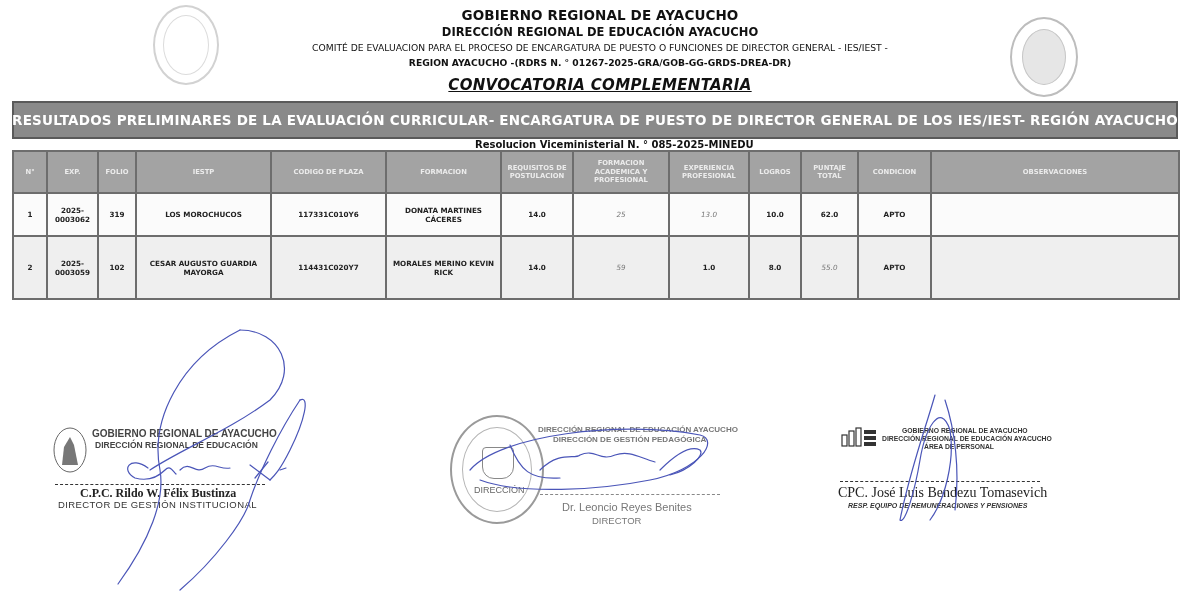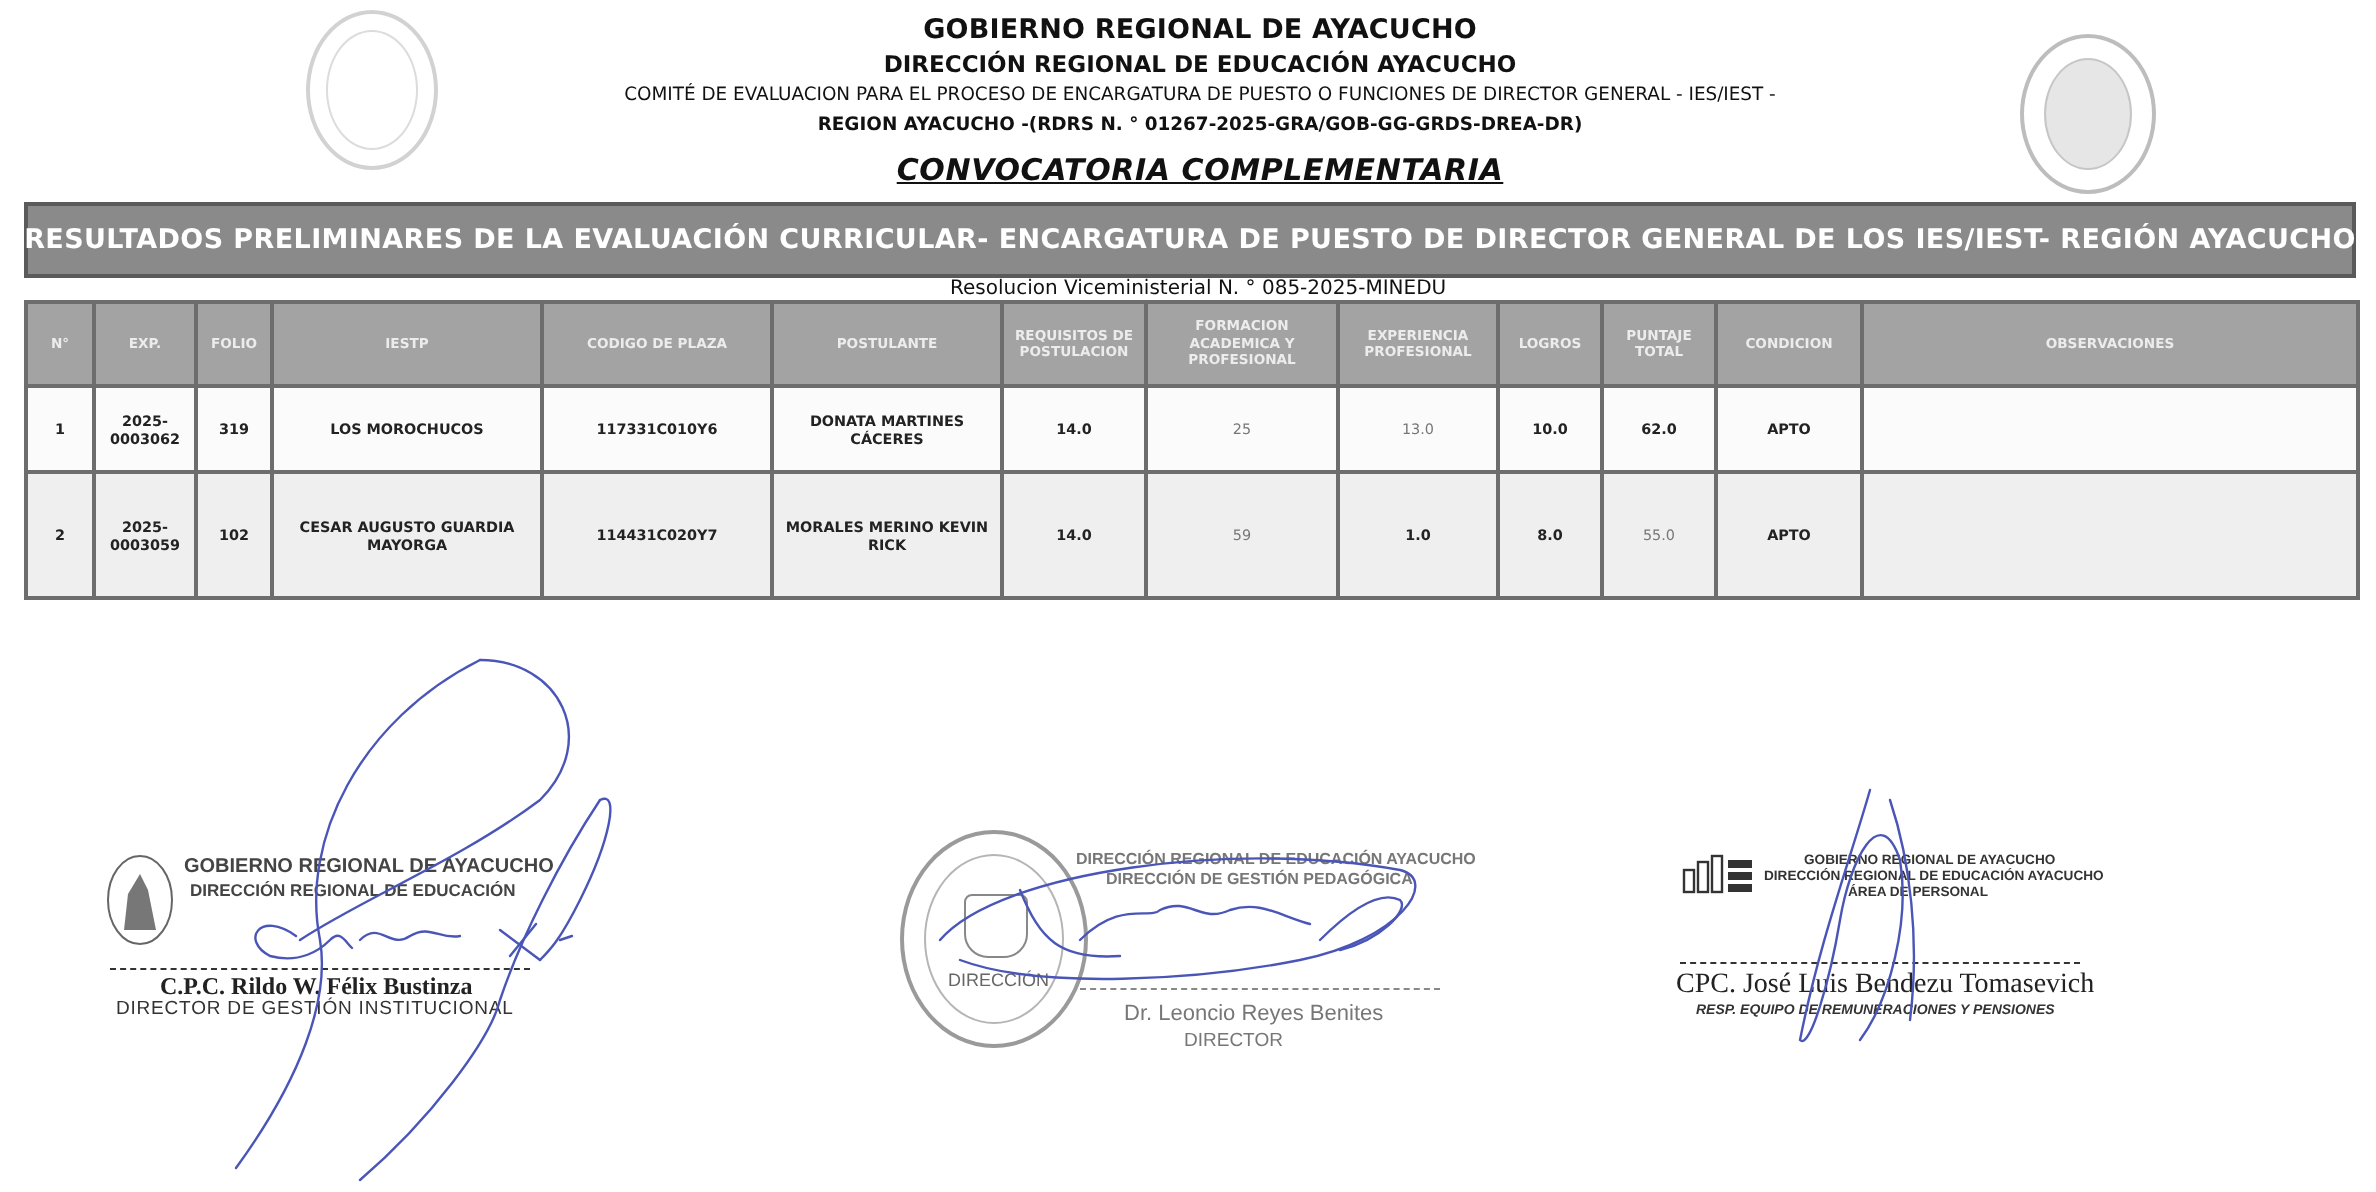--- a/index.html
+++ b/index.html
@@ -13,29 +13,29 @@
   #h5 { top:76px; font-size:15px; font-weight:bold; text-decoration:underline; letter-spacing:0.3px;font-style:italic; }
 
   .seal { position:absolute; border-radius:50%; border:2px solid #c8c8c8; }
   #seal-left { left:153px; top:5px; width:62px; height:76px; border-color:#d2d2d2; }
   #seal-left .inner { position:absolute; left:8px; top:8px; right:8px; bottom:8px; border-radius:50%; border:1px solid #dcdcdc; }
   #seal-right { left:1010px; top:17px; width:64px; height:76px; border-color:#bdbdbd; }
   #seal-right .inner { position:absolute; left:10px; top:10px; right:10px; bottom:10px; border-radius:50%; background:#e6e6e6; border:1px solid #c6c6c6; }
 
   #banner { position:absolute; left:12px; top:101px; width:1166px; height:38px; background:#8a8a8a; border:2px solid #5a5a5a; box-sizing:border-box; display:flex; align-items:center; justify-content:center; }
   #banner span { color:#ffffff; font-weight:bold; font-size:13.5px; letter-spacing:0.2px; white-space:nowrap; }
-  #resol { position:absolute; left:475px; top:139px; font-size:10px; font-weight:normal; white-space:nowrap; }
+  #resol { position:absolute; left:475px; top:139px; font-size:10px; font-weight:bold; white-space:nowrap; }
 
   table#results { position:absolute; left:12px; top:150px; border-collapse:collapse; table-layout:fixed; width:1166px; }
   #results th, #results td { border:2px solid #6d6d6d; text-align:center; vertical-align:middle; padding:0 2px; font-size:7.2px; line-height:1.25; overflow:hidden; }
   #results th { background:#a3a3a3; color:#ececec; font-weight:bold; height:40px; font-size:6.8px; }
   #results td { font-weight:bold; color:#222; }
   #results tr.r1 td { background:#fbfbfb; height:41px; }
   #results tr.r2 td { background:#efefef; height:61px; }
-  #results td.dim { color:#777; font-weight:normal; }
+  #results td.dim { color:#777; font-weight:normal;font-style:italic; }
   .dash { position:absolute; border-top:1.5px dashed #333; }
   .sig-name { position:absolute; font-family:"Liberation Serif", serif; white-space:nowrap; color:#222;text-align:right; }
   .sig-role { position:absolute; font-family:"Liberation Sans", sans-serif; white-space:nowrap; color:#333; }
   .stamp-txt { position:absolute; font-family:"Liberation Sans", sans-serif; font-weight:bold; white-space:nowrap; color:#555; }
 
   svg.ink { position:absolute; left:0; top:0; width:1188px; height:596px; pointer-events:none; }
 </style>
 </head>
 <body>
 
@@ -73,21 +73,21 @@
       <col style="width:73px">
     <col style="width:248px">
   </colgroup>
   <thead>
     <tr>
       <th>N°</th>
       <th>EXP.</th>
       <th>FOLIO</th>
       <th>IESTP</th>
       <th>CODIGO DE PLAZA</th>
-      <th>POSTULANTE</th>
+      <th>FORMACION</th>
       <th>REQUISITOS DE POSTULACION</th>
       <th>FORMACION ACADEMICA Y PROFESIONAL</th>
       <th>EXPERIENCIA PROFESIONAL</th>
       <th>LOGROS</th>
       <th>PUNTAJE TOTAL</th>
       <th>CONDICION</th>
       <th>OBSERVACIONES</th>
     </tr>
   </thead>
   <tbody>

